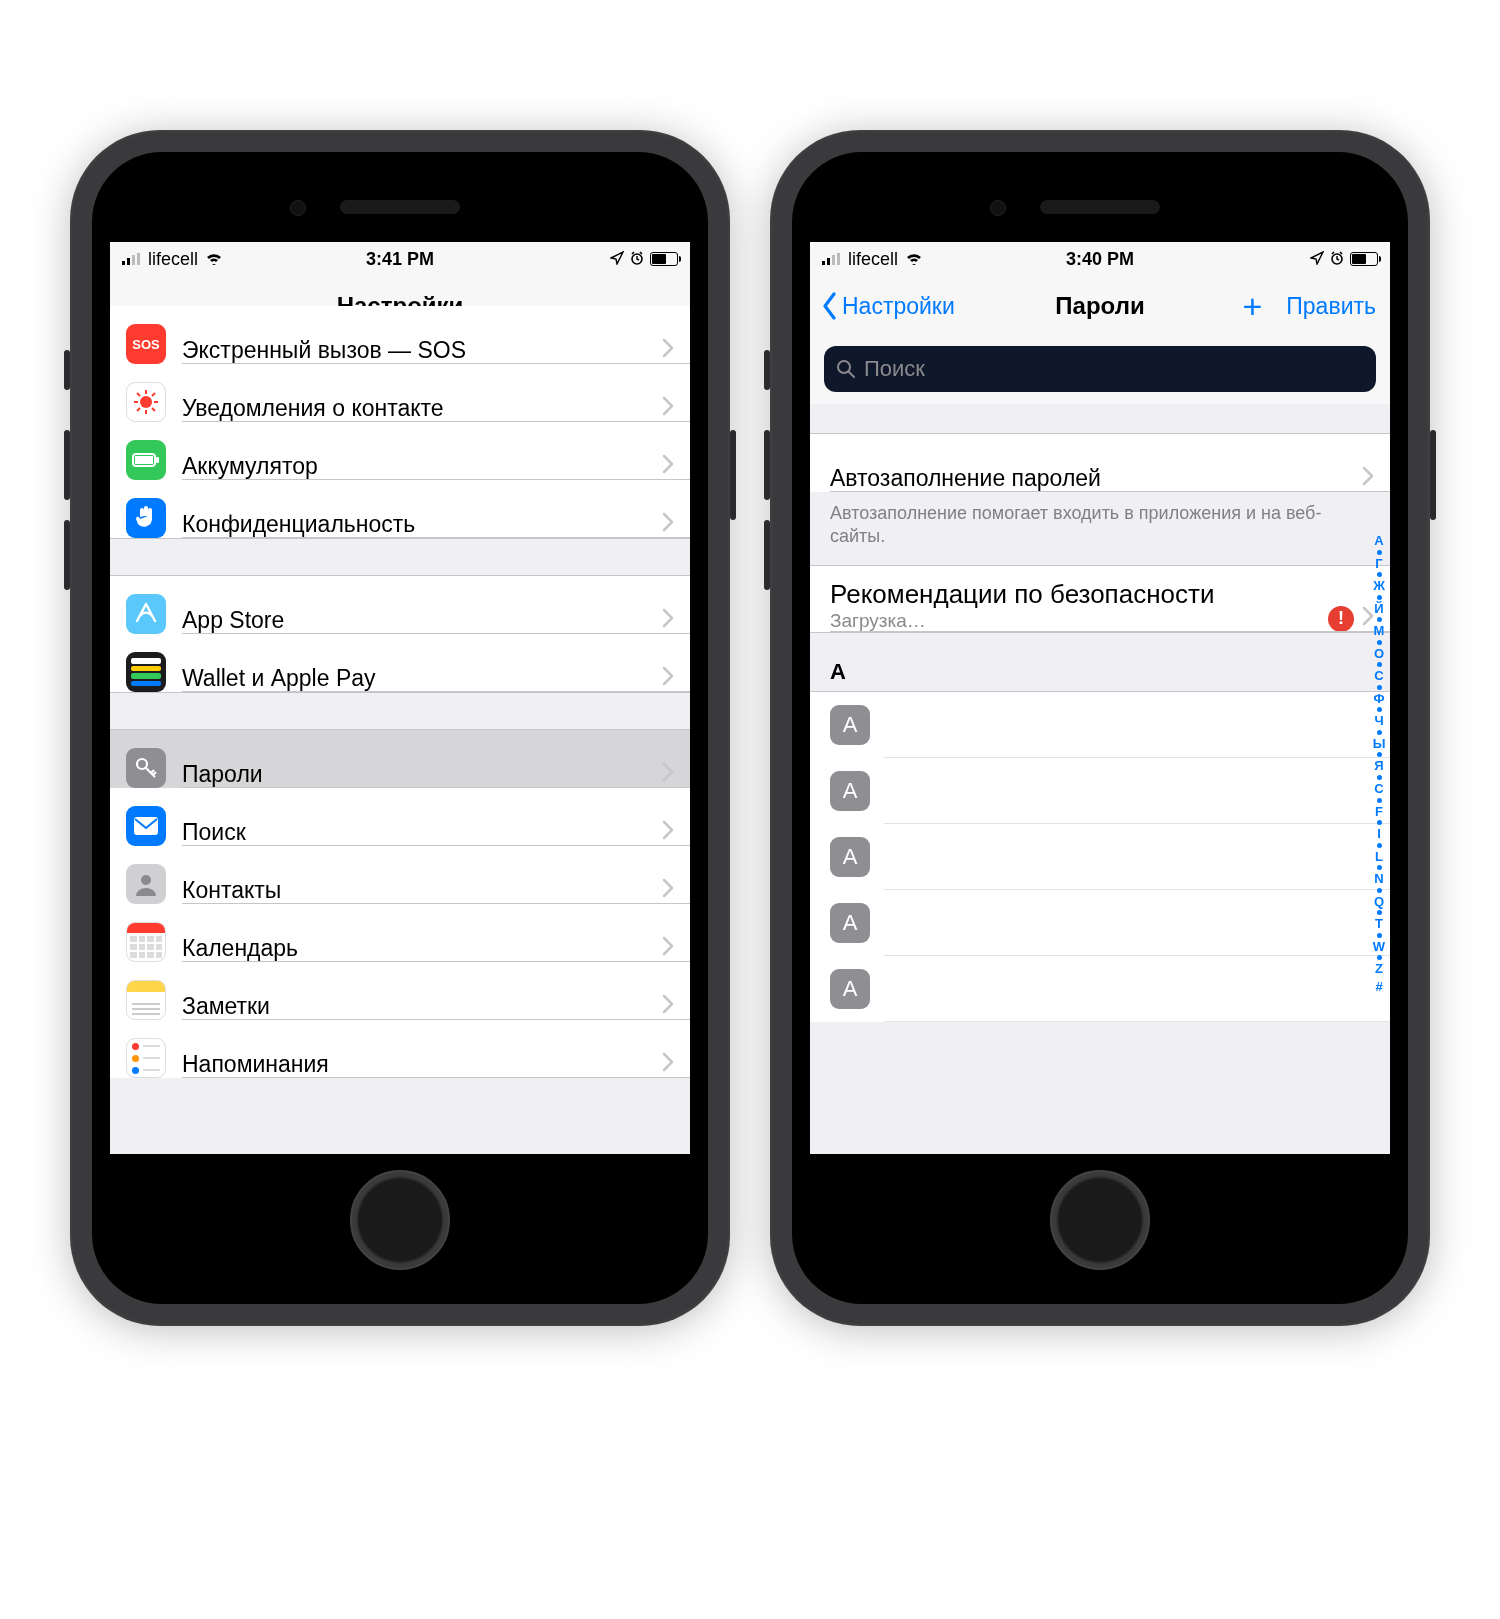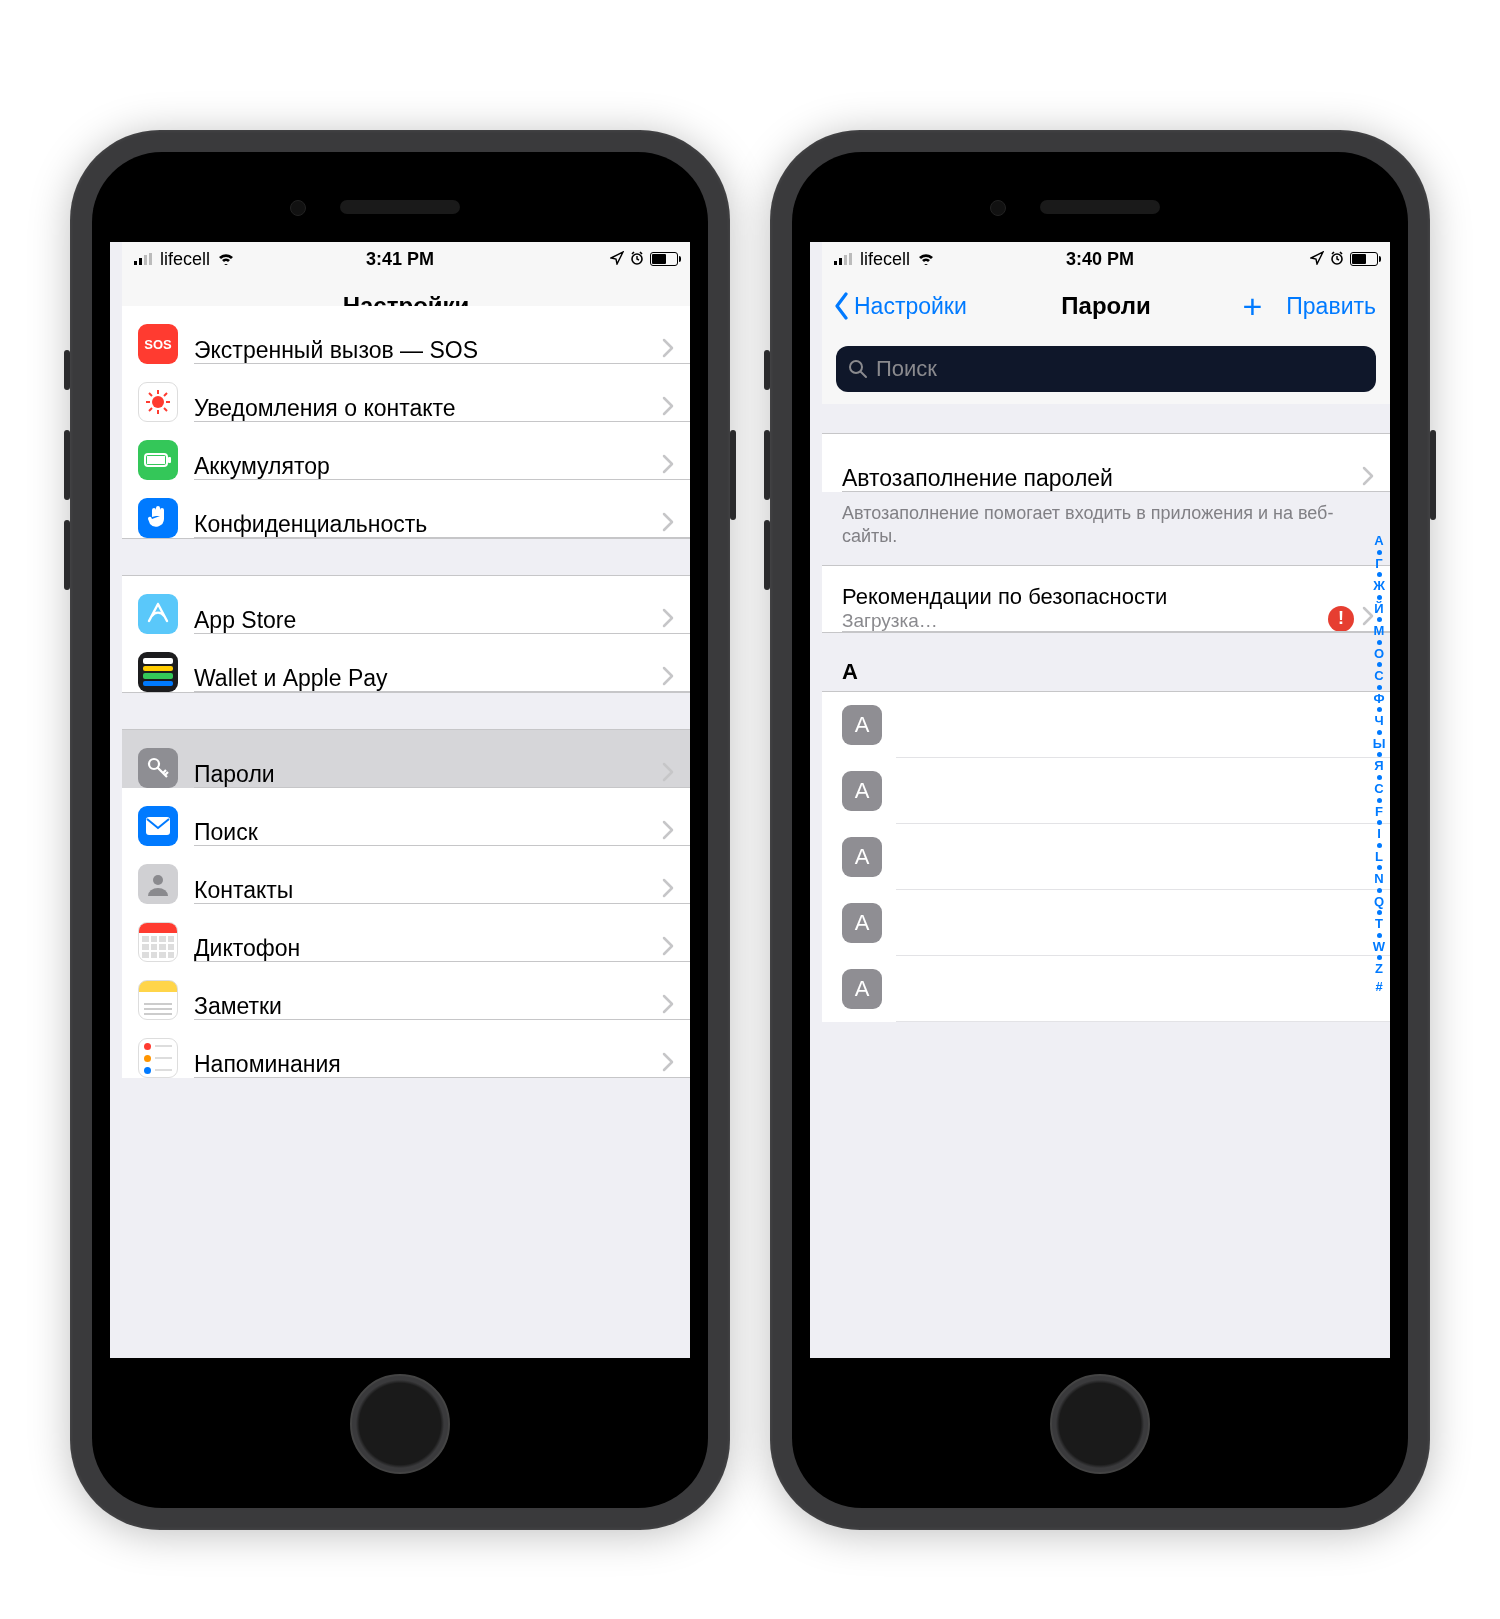--- a/index.html
+++ b/index.html
@@ -38,26 +38,25 @@
     width: 100px; height: 100px; border-radius: 50%;
     background: radial-gradient(circle at 50% 50%, #1a1a1a 60%, #3a3a3c 65%);
     border: 2px solid #444;
   }
   .side-btn { position: absolute; background: #2b2b2d; border-radius: 4px; }
   .btn-silent { left: -6px; top: 220px; width: 6px; height: 40px; }
   .btn-vol1 { left: -6px; top: 300px; width: 6px; height: 70px; }
   .btn-vol2 { left: -6px; top: 390px; width: 6px; height: 70px; }
   .btn-power { right: -6px; top: 300px; width: 6px; height: 90px; }
   .screen {
-    width: 100%; height: 1116px;
+    width: 100%; height: 912px;
     background: #efeff4;
     overflow: hidden;
     position: relative;
     font-size: 22px;
-    padding-left: 12px;
   }
   
   .status-bar {
     height: 34px; display:flex; align-items:center; justify-content:space-between;
     padding: 0 12px; font-size: 18px; background:#f7f7f7; font-weight:500;
   }
   .status-left, .status-right { display:flex; align-items:center; gap:6px; }
   .status-center { position:absolute; left:50%; transform:translateX(-50%); font-weight:600; }
   .sb-wifi, .sb-bars { display:inline-block; }
   .sb-bars { letter-spacing:-3px; }
@@ -309,21 +308,21 @@
                     <div style="background:#ddd"></div>
                     <div style="background:#ddd"></div>
                     <div style="background:#ddd"></div>
                     <div style="background:#ddd"></div>
                     <div style="background:#ddd"></div>
                     <div style="background:#ddd"></div>
                     <div style="background:#ddd"></div>
                   </div>
                 </div>
               </div>
-              <span class="label">Диктофон</span>
+              <span class="label">Календарь</span>
               <span class="chev"><svg width="12" height="20" viewBox="0 0 12 20">
                   <path d="M2 2 L10 10 L2 18" stroke="#c6c6c8" stroke-width="2.5" fill="none" stroke-linecap="round" stroke-linejoin="round"></path>
                 </svg></span>
             </div>
             <div class="row">
               <div style="margin-right:16px">
                 <div style="width:40px;height:40px;border-radius:9px;background:linear-gradient(#ffd54a 0 30%,#fff 30%);border:1px solid #ddd;display:flex;flex-direction:column;justify-content:flex-end;padding:4px 5px;gap:3px">
                   <div style="height:2px;background:#ccc"></div>
                   <div style="height:2px;background:#ccc"></div>
                   <div style="height:2px;background:#ccc"></div>
@@ -438,21 +437,21 @@
                   <path d="M2 2 L10 10 L2 18" stroke="#c6c6c8" stroke-width="2.5" fill="none" stroke-linecap="round" stroke-linejoin="round"></path>
                 </svg>
             </span>
           </div>
         </div>
         <div class="footer-text">Автозаполнение помогает входить в приложения и на веб-сайты.</div>
 
         <div class="list" style="border-top:1px solid #c6c6c8;border-bottom:1px solid #c6c6c8;">
           <div class="row no-icon tall">
             <div class="stack">
-              <span class="label" style="font-size:22px">Рекомендации по безопасности</span>
+              <span class="label" style="font-size:26px">Рекомендации по безопасности</span>
               <span class="sub">Загрузка…</span>
             </div>
             <span class="warn-badge">!</span>
             <span class="chev">
               <svg width="12" height="20" viewBox="0 0 12 20">
                   <path d="M2 2 L10 10 L2 18" stroke="#c6c6c8" stroke-width="2.5" fill="none" stroke-linecap="round" stroke-linejoin="round"></path>
                 </svg>
             </span>
           </div>
         </div>

